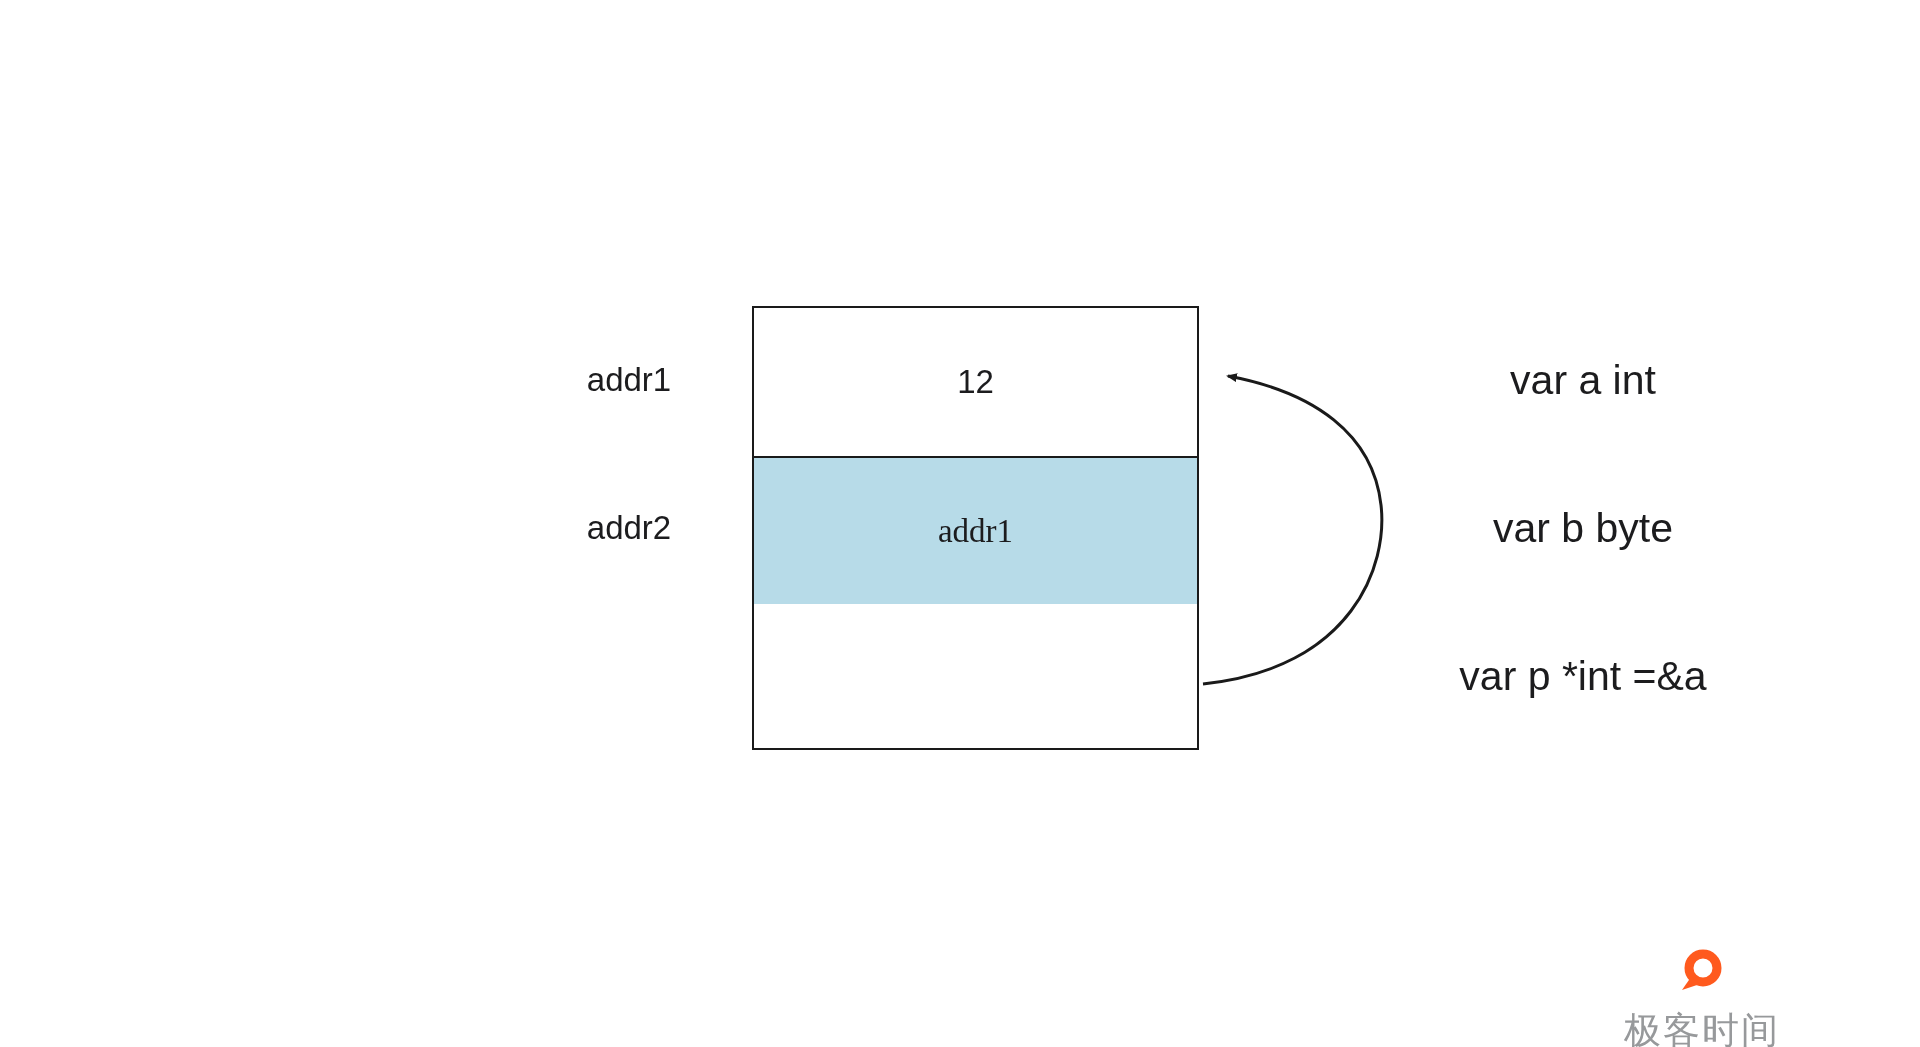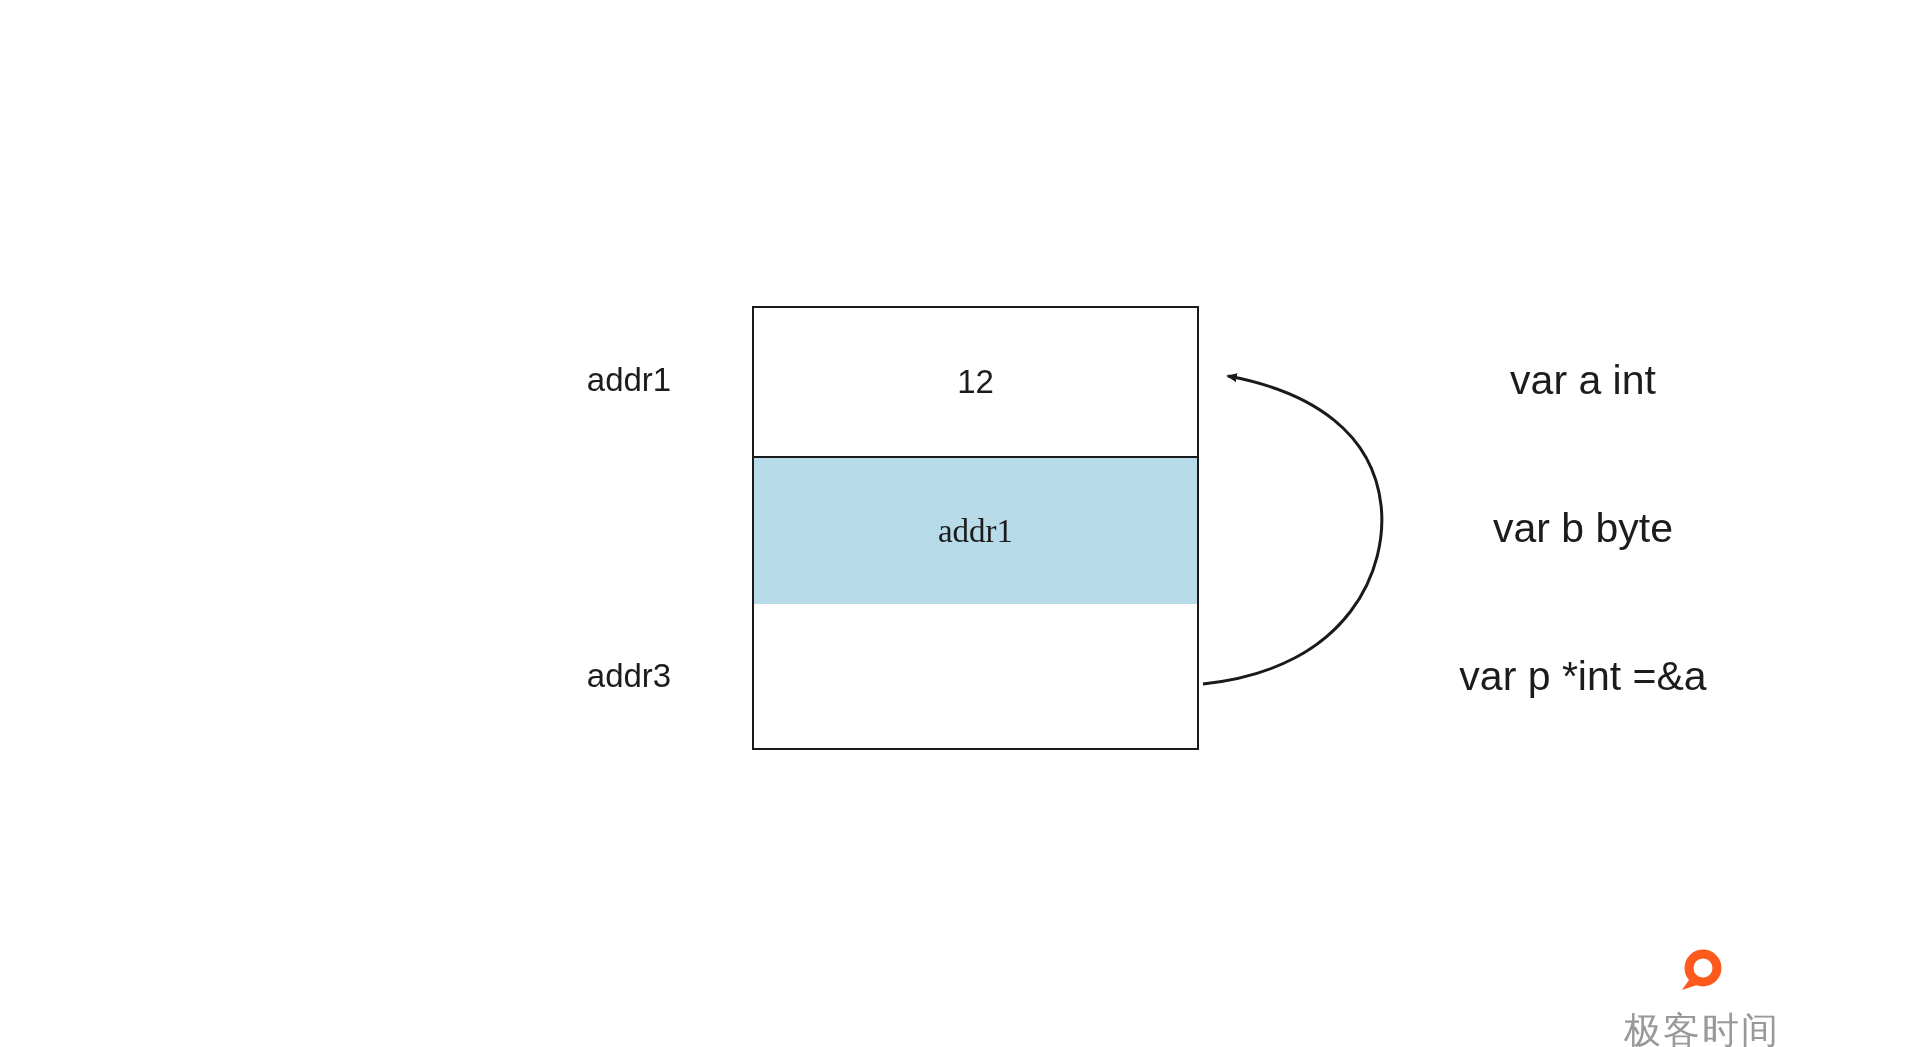--- a/index.html
+++ b/index.html
@@ -109,22 +109,22 @@
   }
 </style>
 </head>
 <body>
 
 <div class="canvas">
 
   <div class="address-label row-0">
     <span>addr1</span>
   </div>
-  <div class="address-label row-2">
-    <span>addr3</span>
+  <div class="address-label row-1">
+    <span>addr2</span>
   </div>
 
   <div class="memory-box">
     <div class="memory-cell">
       <span>12</span>
     </div>
     <div class="memory-cell highlighted">
       <span>addr1</span>
     </div>
   </div>

